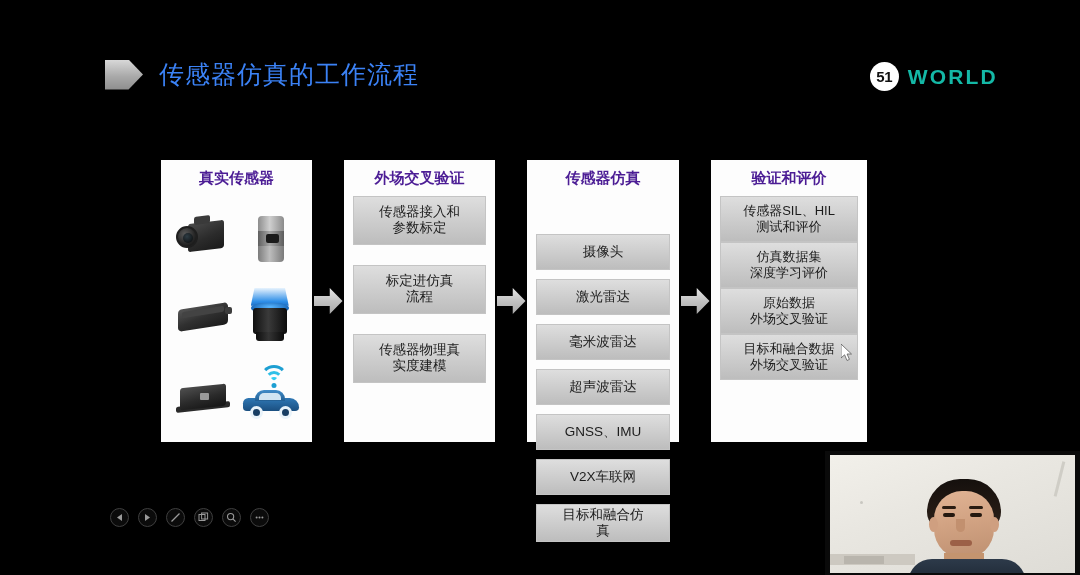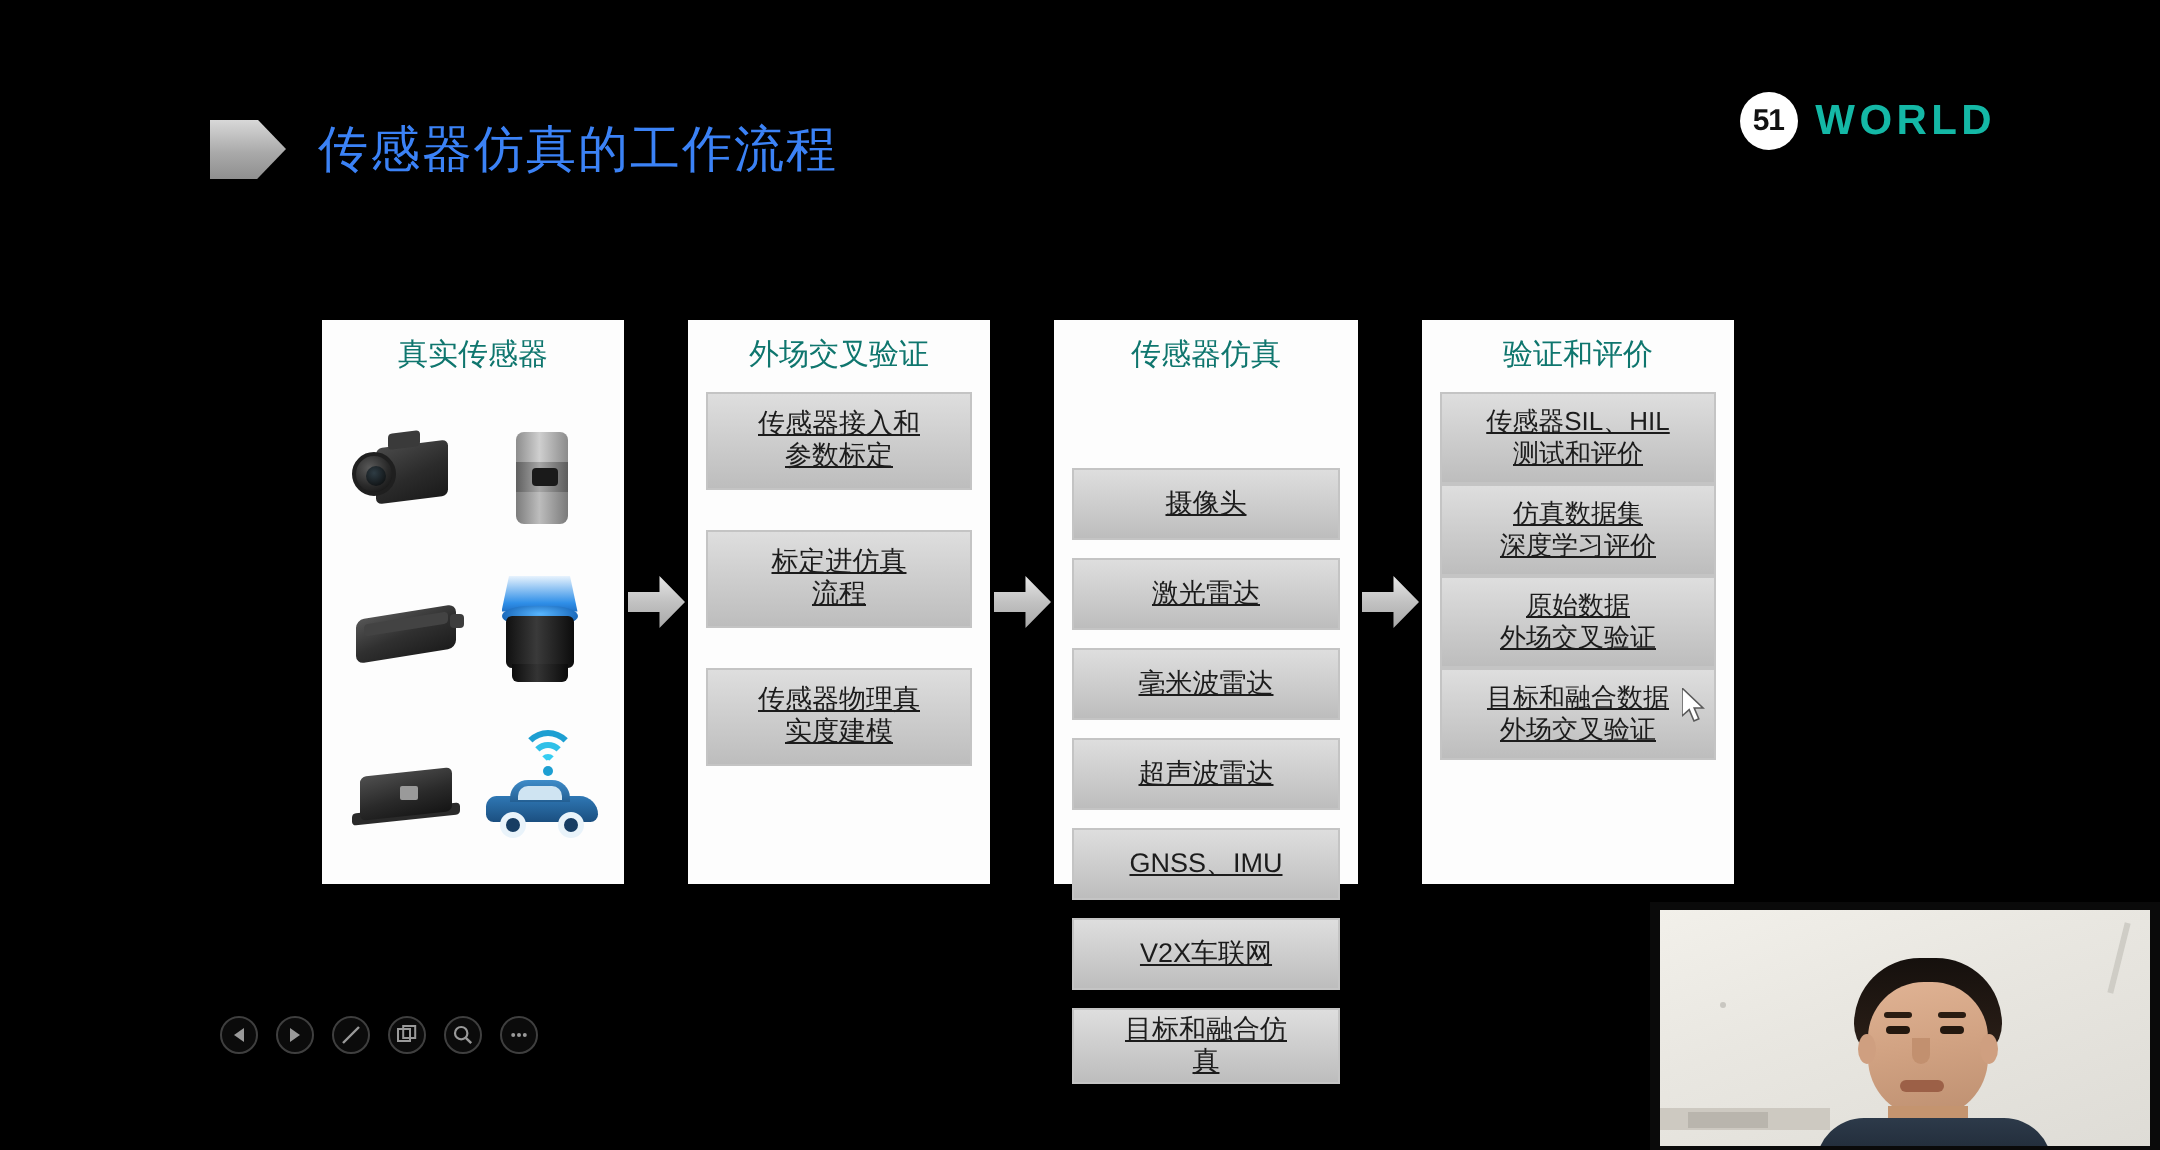--- a/index.html
+++ b/index.html
@@ -19,21 +19,21 @@
   .title-marker {
     width: 38px; height: 30px;
     background: linear-gradient(180deg,#d8d8d8 0%,#a9a9a9 55%,#8e8e8e 100%);
     clip-path: polygon(0 0, 62% 0, 100% 50%, 62% 100%, 0 100%);
   }
   .slide-title {
     color: #3b82f6; font-size: 25px; letter-spacing: 1px; white-space: nowrap;
   }
 
   .brand {
-    position: absolute; right: 82px; top: 46px;
+    position: absolute; right: 82px; top: 62px;
     display: flex; align-items: center; gap: 9px;
   }
   .brand-badge {
     width: 29px; height: 29px; border-radius: 50%;
     background: #fff; color: #111;
     display: flex; align-items: center; justify-content: center;
     font-size: 15px; font-weight: bold; letter-spacing: -0.5px;
   }
   .brand-name {
     color: #14b8a6; font-size: 21px; font-weight: bold; letter-spacing: 2.2px;
@@ -50,22 +50,22 @@
     height: 282px;
     padding: 10px 9px 8px 9px;
     display: flex; flex-direction: column; align-items: center;
   }
   .col1 { width: 151px; }
   .col2 { width: 151px; }
   .col3 { width: 152px; }
   .col4 { width: 156px; }
 
   .col-title {
-    color: #0f766e; font-size: 15px; margin-bottom: 9px;
-    line-height: 1.1; white-space: nowrap;
+    color: #4c1d95; font-size: 15px; margin-bottom: 9px;
+    line-height: 1.1; white-space: nowrap; font-weight: bold;
   }
 
   .gap {
     width: 32px; height: 282px;
     display: flex; align-items: center; justify-content: center;
   }
   .flow-arrow {
     width: 29px; height: 26px;
     background: linear-gradient(180deg,#e6e6e6 0%,#c2c2c2 50%,#a8a8a8 100%);
     clip-path: polygon(0 31%, 56% 31%, 56% 0, 100% 50%, 56% 100%, 56% 69%, 0 69%);
@@ -74,21 +74,21 @@
   
   .box {
     width: 100%;
     background: linear-gradient(180deg,#dedede 0%,#cfcfcf 45%,#bdbdbd 100%);
     border: 1px solid #c4c4c4;
     color: #1c1c1c;
     text-align: center;
     line-height: 1.18;
     font-size: 13.5px;
     padding: 17px 2px;
-    display: flex; align-items: center; justify-content: center; text-decoration: underline;
+    display: flex; align-items: center; justify-content: center;
   }
   .col2 .box { height: 49px; font-size: 13.5px; }
   .col2 .box + .box { margin-top: 20px; }
   .col3 .box { height: 26px; font-size: 13.5px; margin-top: 38px; }
   .col3 .box + .box { margin-top: 9px; }
   .col3 .box.two-line { height: 38px; }
   .col4 .box { height: 46px; font-size: 13px; }
   .col4 .box + .box { }
 
   

